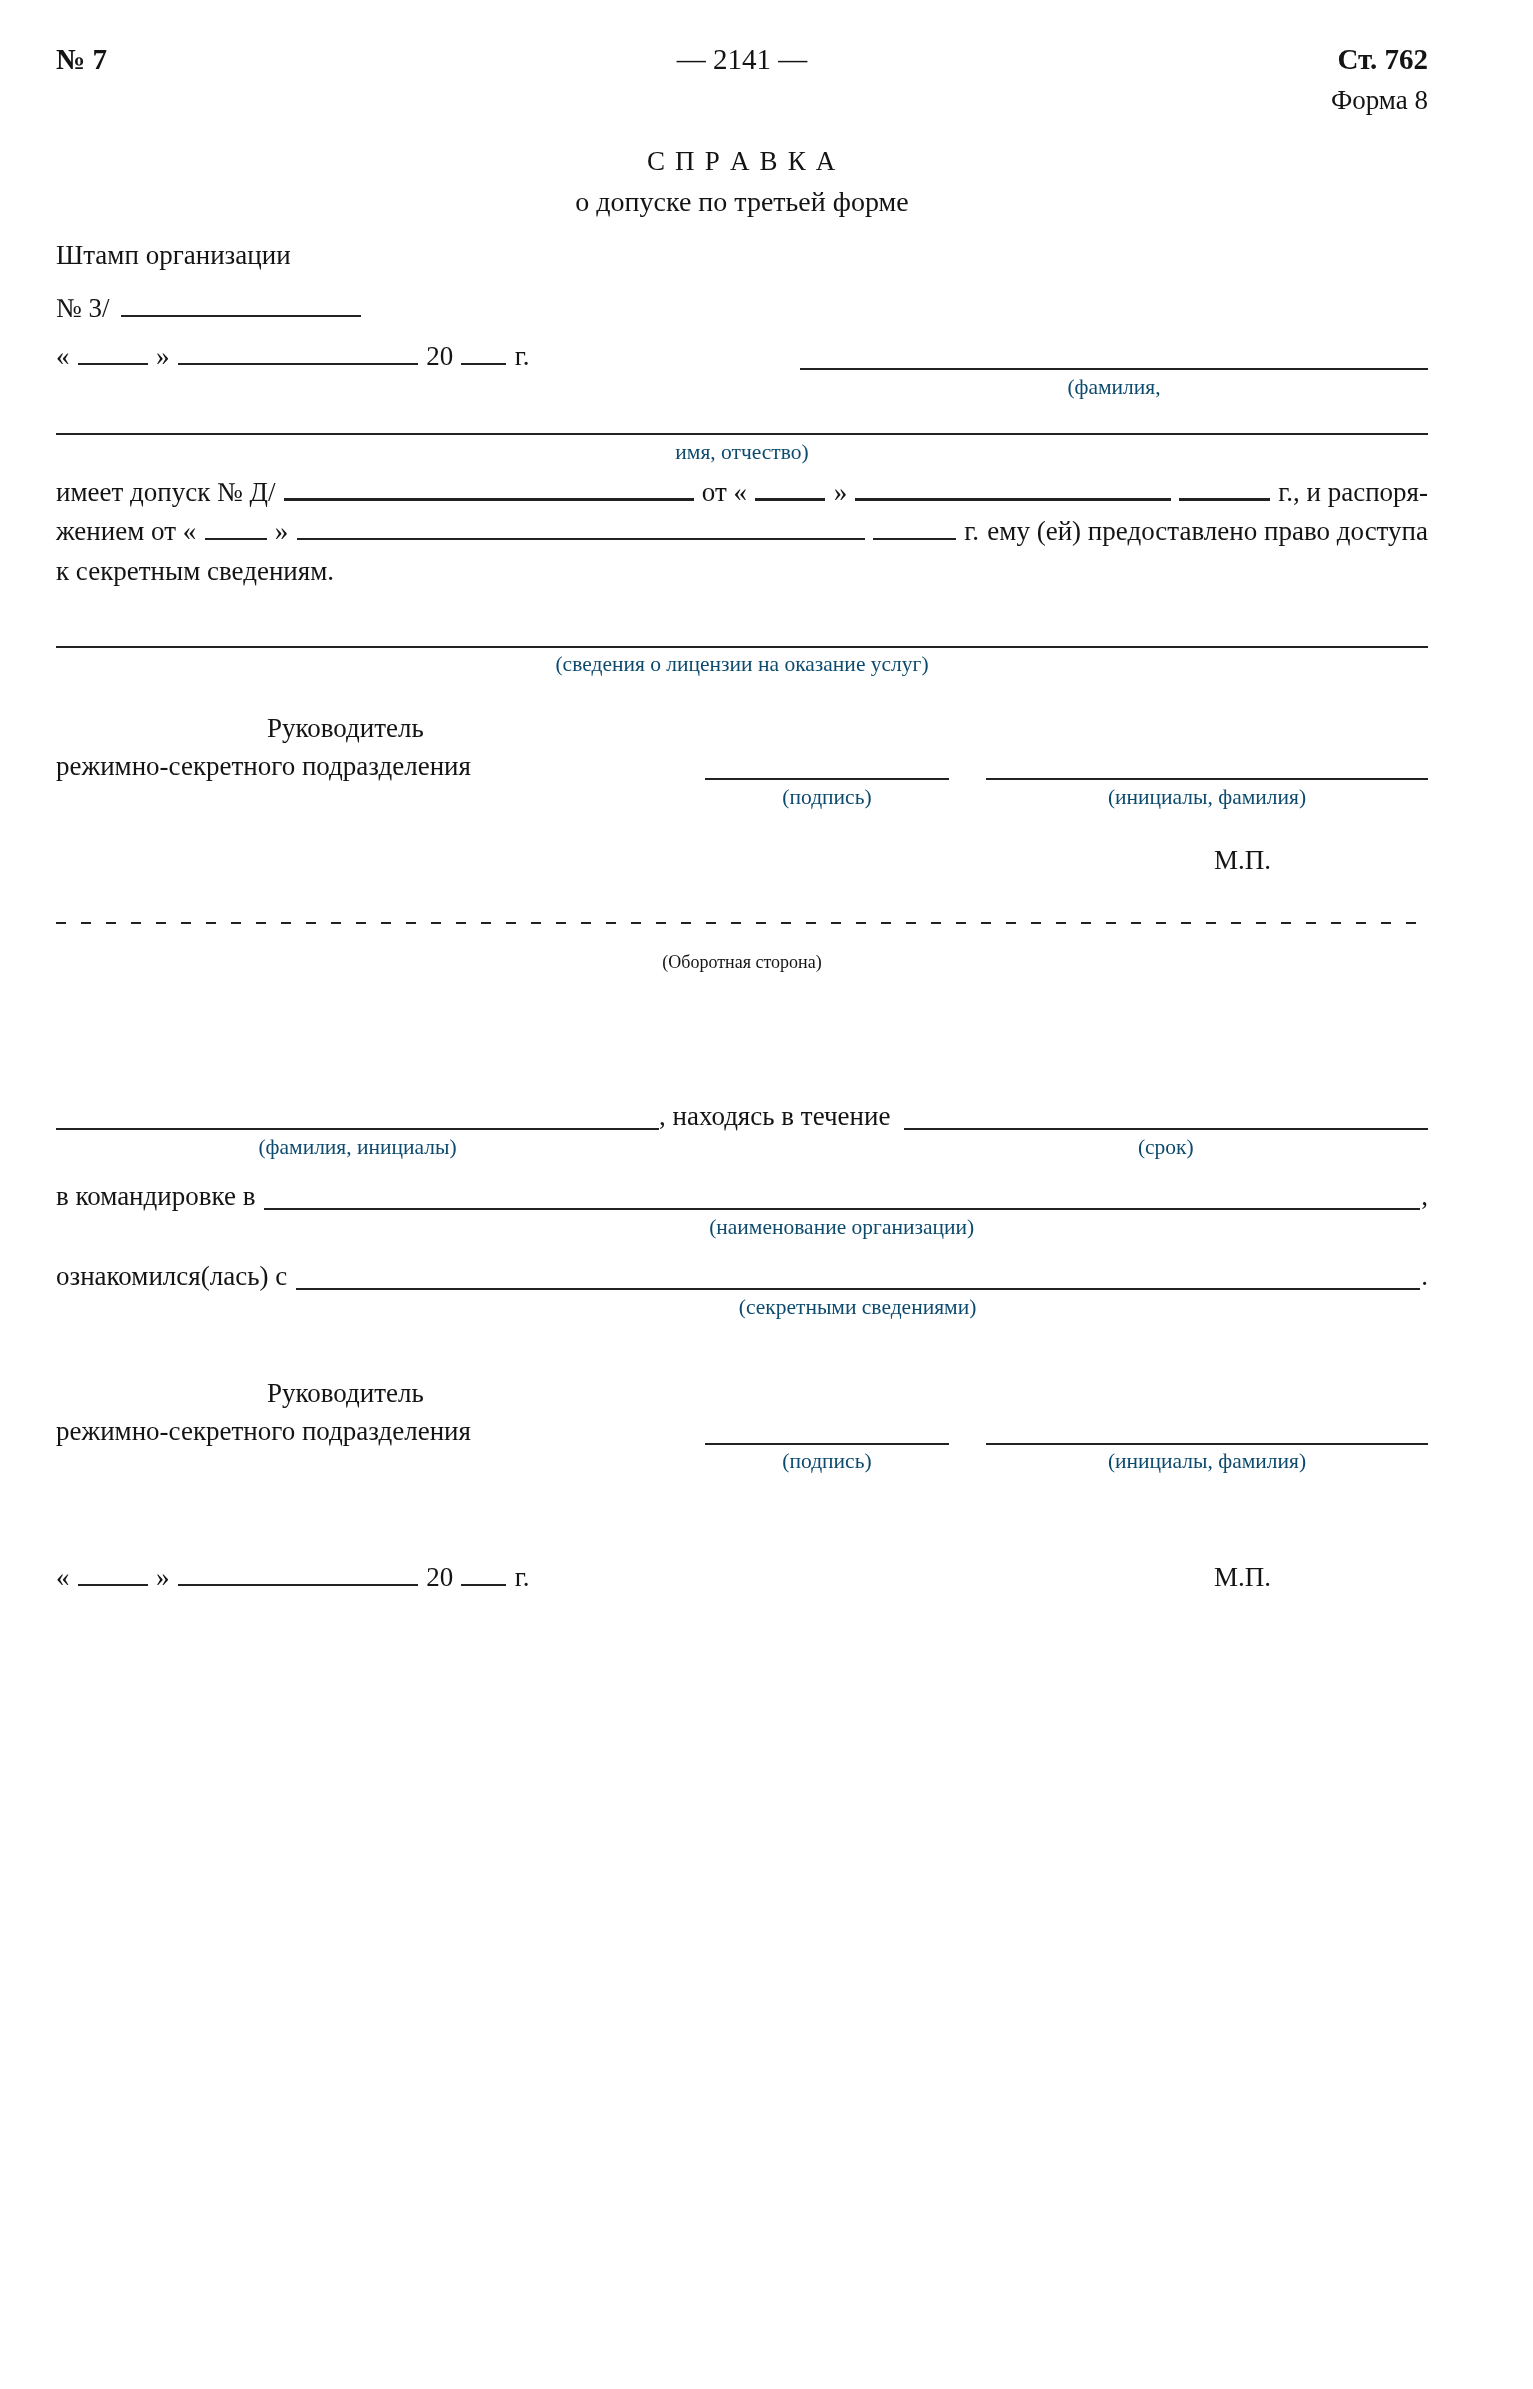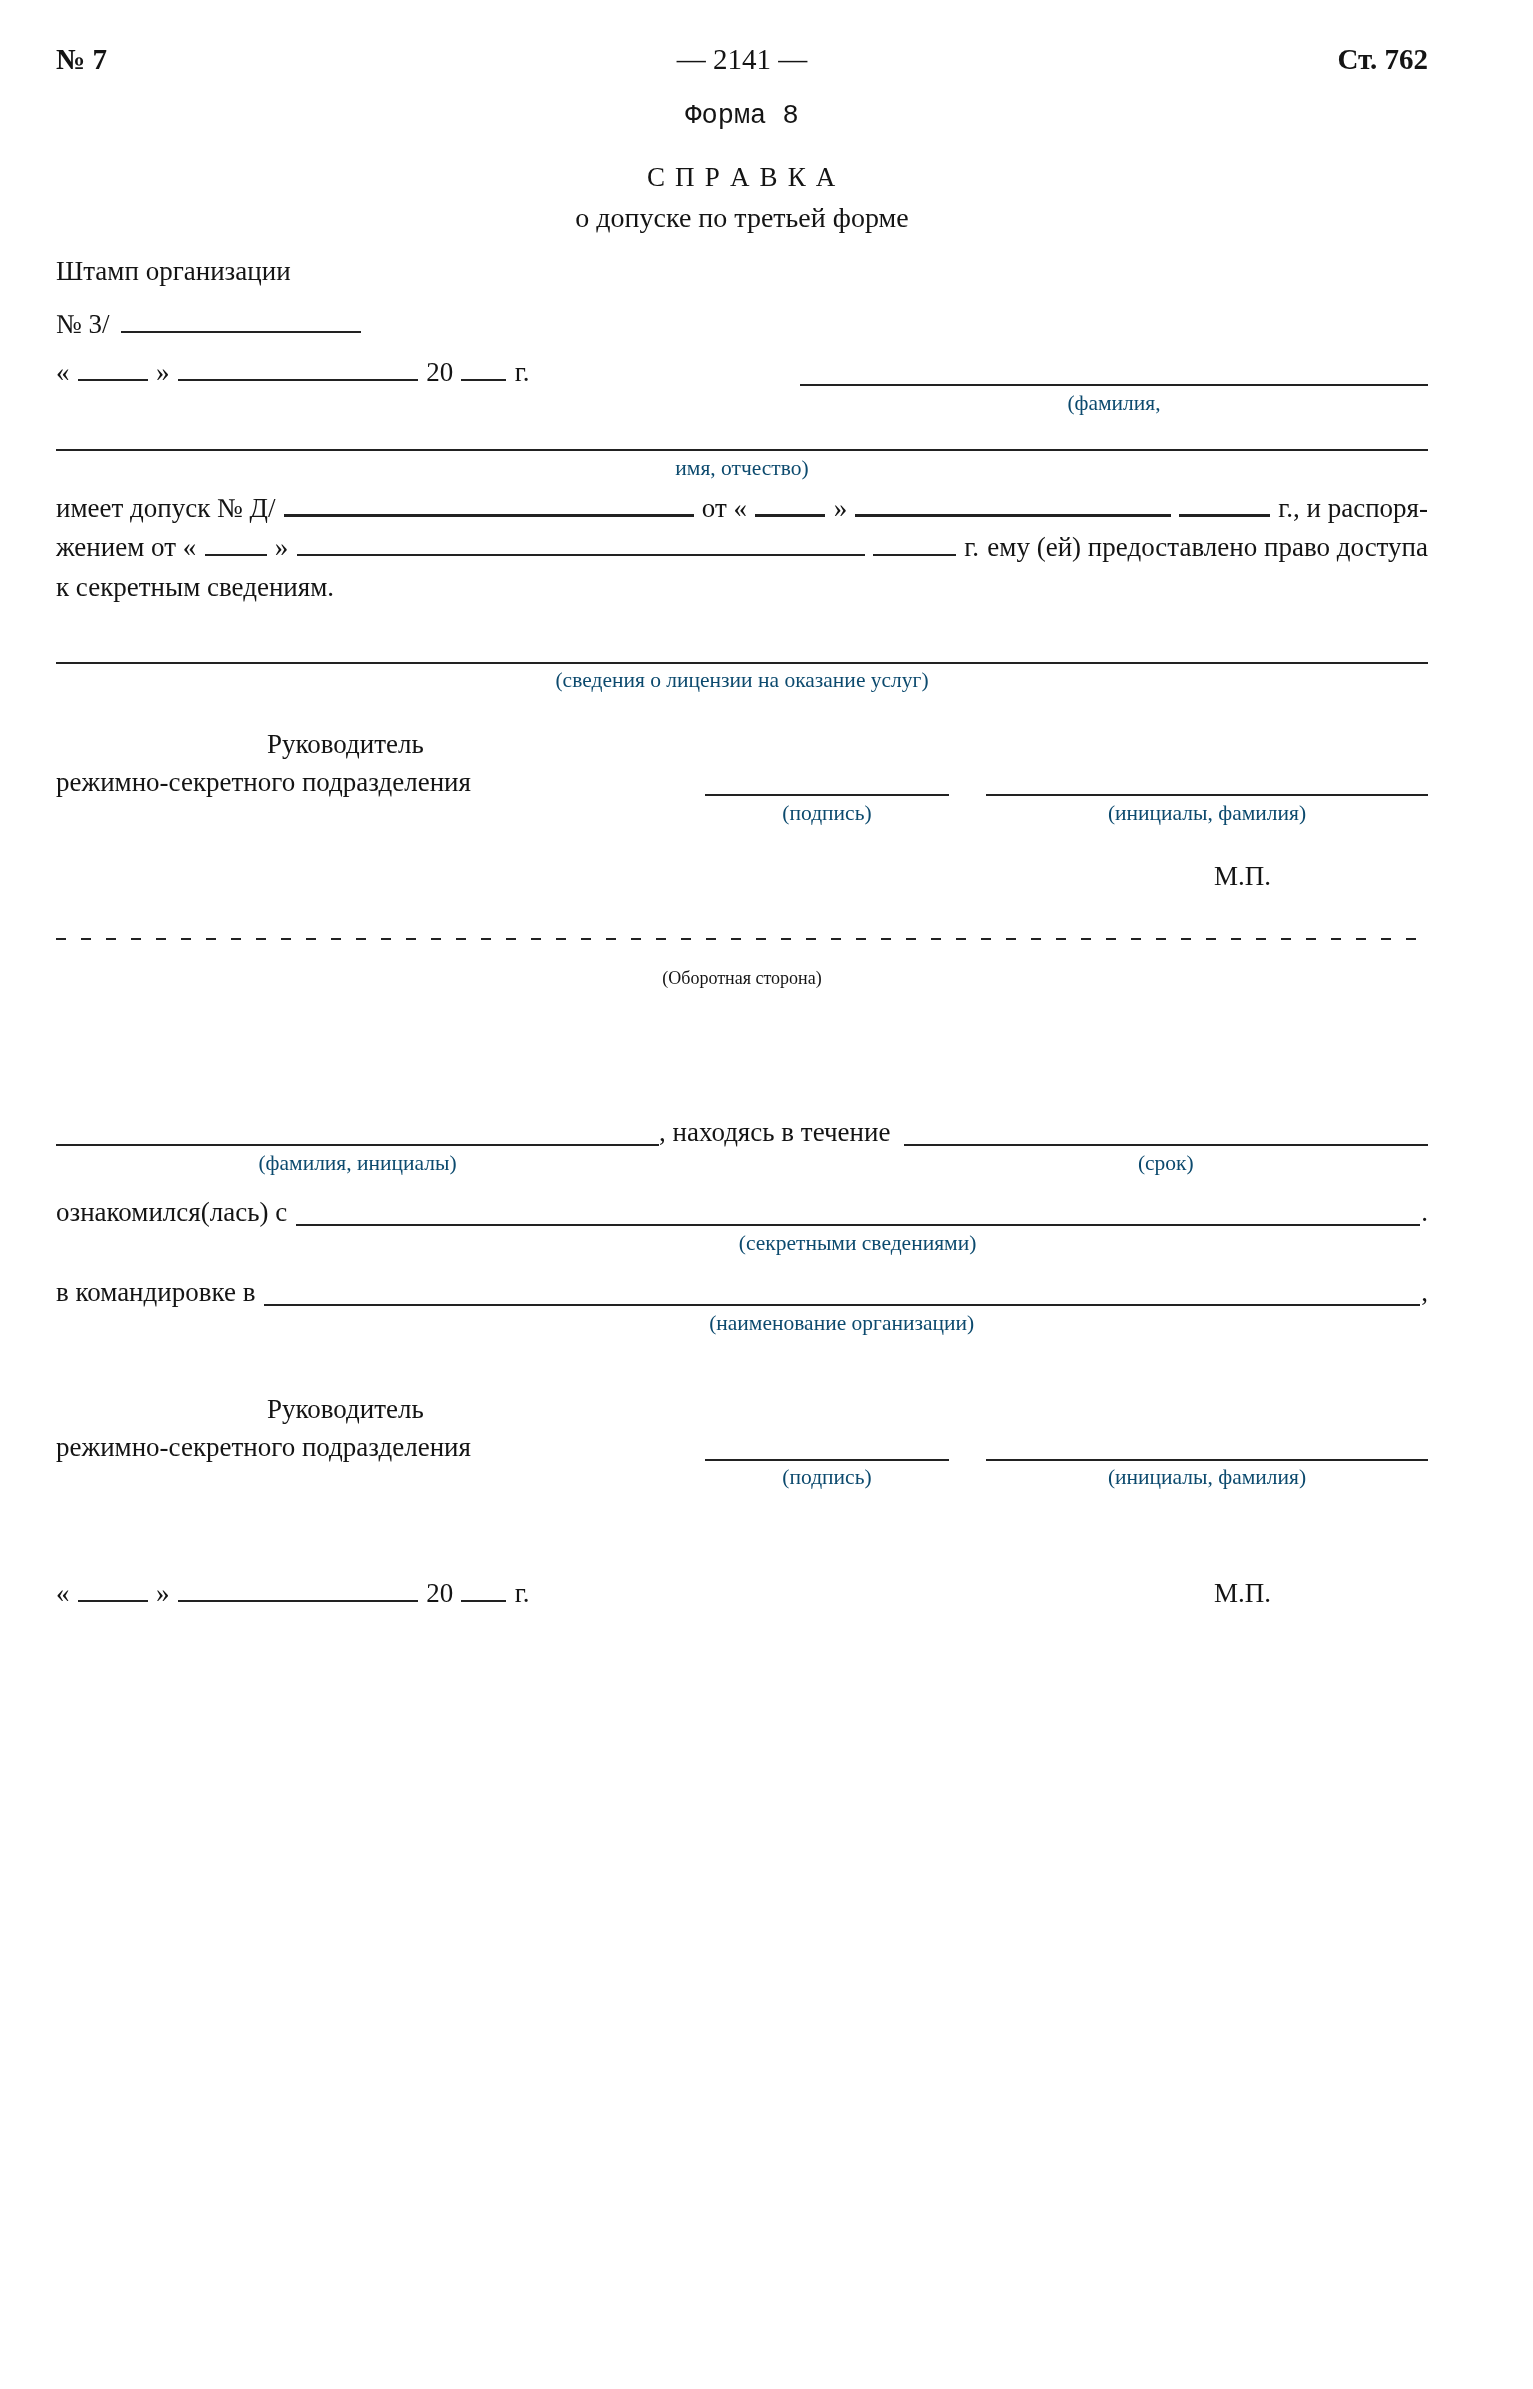--- a/index.html
+++ b/index.html
@@ -14,21 +14,21 @@
   .bold { font-weight:bold; }
   .row { display:flex; align-items:baseline; }
   .top-row { display:flex; align-items:flex-start; }
   .spacer { flex:1 1 auto; }
 
   
   .header-row { display:flex; align-items:baseline; font-size:29px; }
   .h-left { flex:1; text-align:left; }
   .h-center { flex:0 0 auto; text-align:center; }
   .h-right { flex:1; text-align:right; }
-  .form-label { text-align:center; margin-top:19px;font-family:Liberation Mono, monospace; }
+  .form-label { text-align:right; margin-top:3px; }
 
   .title { text-align:center; margin-top:23px; font-size:27px; letter-spacing:1.7px; }
   .subtitle { text-align:center; margin-top:3.3px; font-size:28px; }
   .return-note { text-align:right; margin-top:23px; }
   .stamp-label { margin-top:15px; }
 
   
   .blank { display:inline-block; height:2.5px; background:#222; flex:0 0 auto; }
   .blank.grow13 { flex:1.3 1 auto; min-width:182px; }
   .blank.grow { flex:1 1 auto; min-width:149px; }
@@ -174,35 +174,35 @@
       <div class="caption">(фамилия, инициалы)</div>
     </div>
     <span class="bl1-mid">, находясь в течение</span>
     <div class="bl1-col2">
       <div class="blank-line"></div>
       <div class="caption">(срок)</div>
     </div>
   </div>
 
   <div class="back-line">
+    <span class="lead">в командировке в</span>
+    <div class="fill-col">
+      <div class="blank-line"></div>
+      <div class="caption">(наименование организации)</div>
+    </div>
+    <span class="tail">,</span>
+  </div>
+
+  <div class="back-line">
     <span class="lead">ознакомился(лась) с</span>
     <div class="fill-col">
       <div class="blank-line"></div>
       <div class="caption">(секретными сведениями)</div>
     </div>
     <span class="tail">.</span>
-  </div>
-
-  <div class="back-line">
-    <span class="lead">в командировке в</span>
-    <div class="fill-col">
-      <div class="blank-line"></div>
-      <div class="caption">(наименование организации)</div>
-    </div>
-    <span class="tail">,</span>
   </div>
 
   <div class="sig-block" style="margin-top:53px;">
     <div class="sig-head">Руководитель</div>
     <div class="sig-row">
       <span class="sig-label">режимно-секретного подразделения</span>
       <div class="sig-col1">
         <div class="blank-line"></div>
         <div class="caption">(подпись)</div>
       </div>

